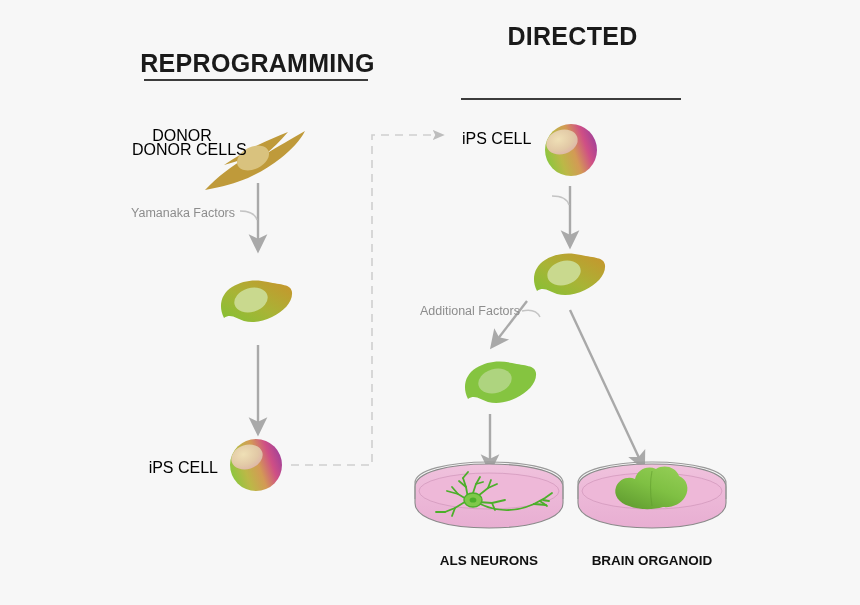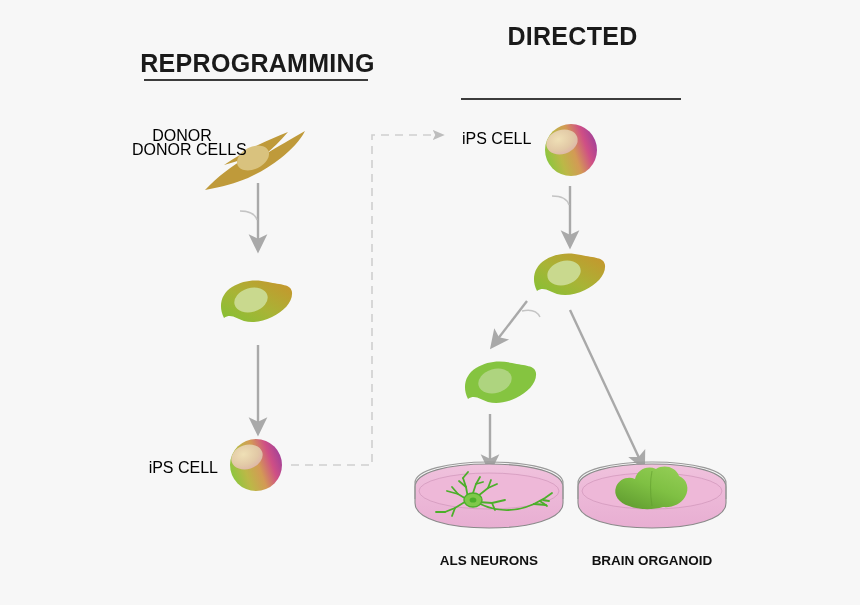--- a/index.html
+++ b/index.html
@@ -218,23 +218,25 @@
 
   <div class="label title" style="left:115px; top:48px; width:285px;">REPROGRAMMING</div>
   <div class="title-rule" style="left:144px; top:79px; width:224px;"></div>
 
   <div class="label title" style="left:440px; top:21px; width:265px;">DIRECTED</div>
   <div class="title-rule" style="left:461px; top:98px; width:220px;"></div>
 
   <div class="label cell-label" style="left:132px; top:126px; width:100px;">DONOR</div>
   <div class="label cell-label" style="left:132px; top:140px; width:100px;">DONOR CELLS</div>
 
+  <div class="label factor-label" style="left:60px; top:206px; width:175px;">Yamanaka Factors</div>
 
   <div class="label cell-label" style="left:138px; top:458px; width:80px; text-align:right;">iPS CELL</div>
 
   <div class="label cell-label" style="left:462px; top:129px; width:80px; text-align:left;">iPS CELL</div>
 
 
+  <div class="label factor-label" style="left:348px; top:304px; width:172px;">Additional Factors</div>
 
   <div class="label dish-label" style="left:409px; top:553px; width:160px;">ALS NEURONS</div>
   <div class="label dish-label" style="left:572px; top:553px; width:160px;">BRAIN ORGANOID</div>
 
 </div>
 
 </body></html>

